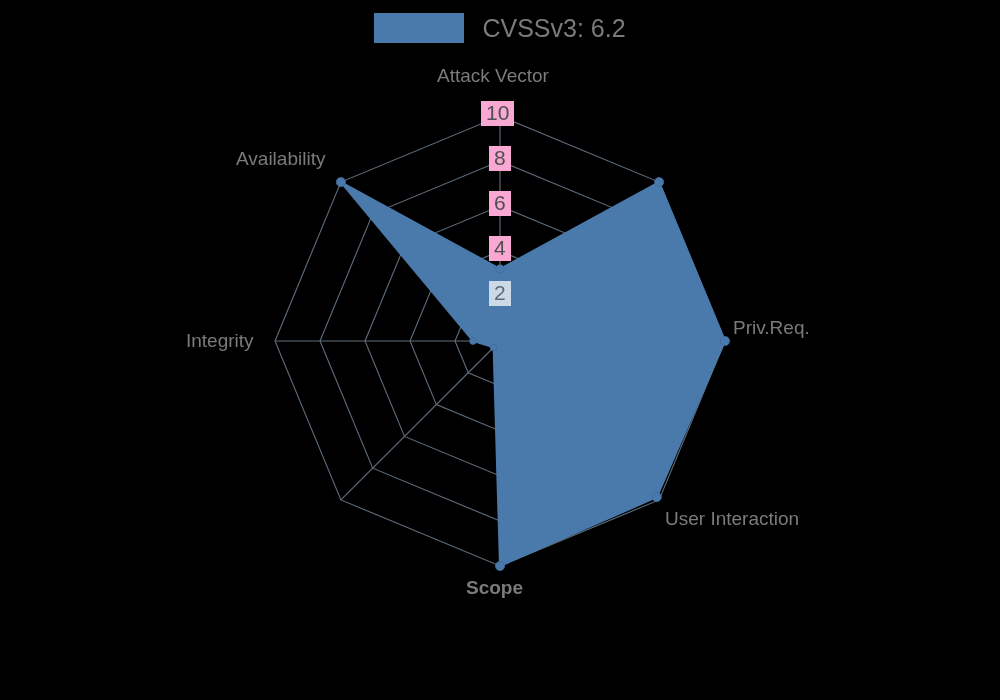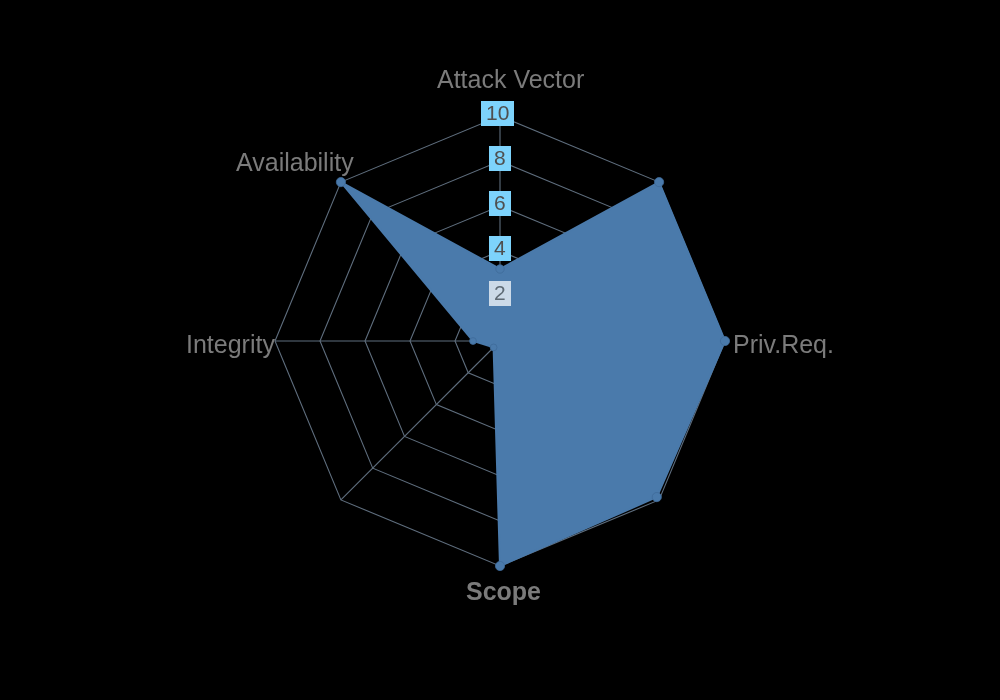--- a/index.html
+++ b/index.html
@@ -47,31 +47,31 @@
   .legend-label {
     color: #7b7b7b;
     font-size: 25px;
     font-family: "Liberation Sans", sans-serif;
     letter-spacing: 0px;
     white-space: nowrap;
   }
   .axis-label {
     position: absolute;
     color: #7b7b7b;
-    font-size: 25px;
+    font-size: 19px;
     font-family: "Liberation Sans", sans-serif;
     white-space: nowrap;
     user-select: none;
   }
   .tick-label {
     position: absolute;
     color: #4f4f4f;
     font-size: 21px;
     font-family: "Liberation Sans", sans-serif;
-    background: #7dd3fc;
+    background: #f9a8d4;
     padding: 1px 5px 2px 5px;
     line-height: 1.05;
     white-space: nowrap;
     user-select: none;
   }
   .tick-label.dim {
     background: rgba(255,255,255,0.72);
     color: #5e6a74;
   }
 </style>
@@ -107,23 +107,28 @@
         <circle cx="725" cy="341" r="4.6"></circle>
         <circle cx="656.8" cy="497.1" r="4.6"></circle>
         <circle cx="500" cy="566" r="4.6"></circle>
         <circle cx="493.6" cy="347.4" r="3.4"></circle>
         <circle cx="473" cy="341" r="3.4"></circle>
         <circle cx="340.9" cy="182.1" r="4.6"></circle>
       </g>
     </g>
   </svg>
 
+  <div class="legend-wrap">
+    <span class="legend-swatch"></span>
+    <span class="legend-label">CVSSv3: 6.2</span>
+  </div>
 
   <div class="axis-label" style="left:437px; top:65px;">Attack Vector</div>
-  <div class="axis-label" style="left:733px; top:330px;">Priv.Req.</div>
+  <div class="axis-label" style="left:733px; top:317px;">Priv.Req.</div>
+  <div class="axis-label" style="left:665px; top:508px;">User Interaction</div>
   <div class="axis-label" style="left:466px; top:577px;font-weight:bold;">Scope</div>
   <div class="axis-label" style="left:186px; top:330px;">Integrity</div>
   <div class="axis-label" style="left:236px; top:148px;">Availability</div>
 
   <div class="tick-label" style="left:481px; top:101px;">10</div>
   <div class="tick-label" style="left:489px; top:146px;">8</div>
   <div class="tick-label" style="left:489px; top:191px;">6</div>
   <div class="tick-label" style="left:489px; top:236px;">4</div>
   <div class="tick-label dim" style="left:489px; top:281px;">2</div>
 

